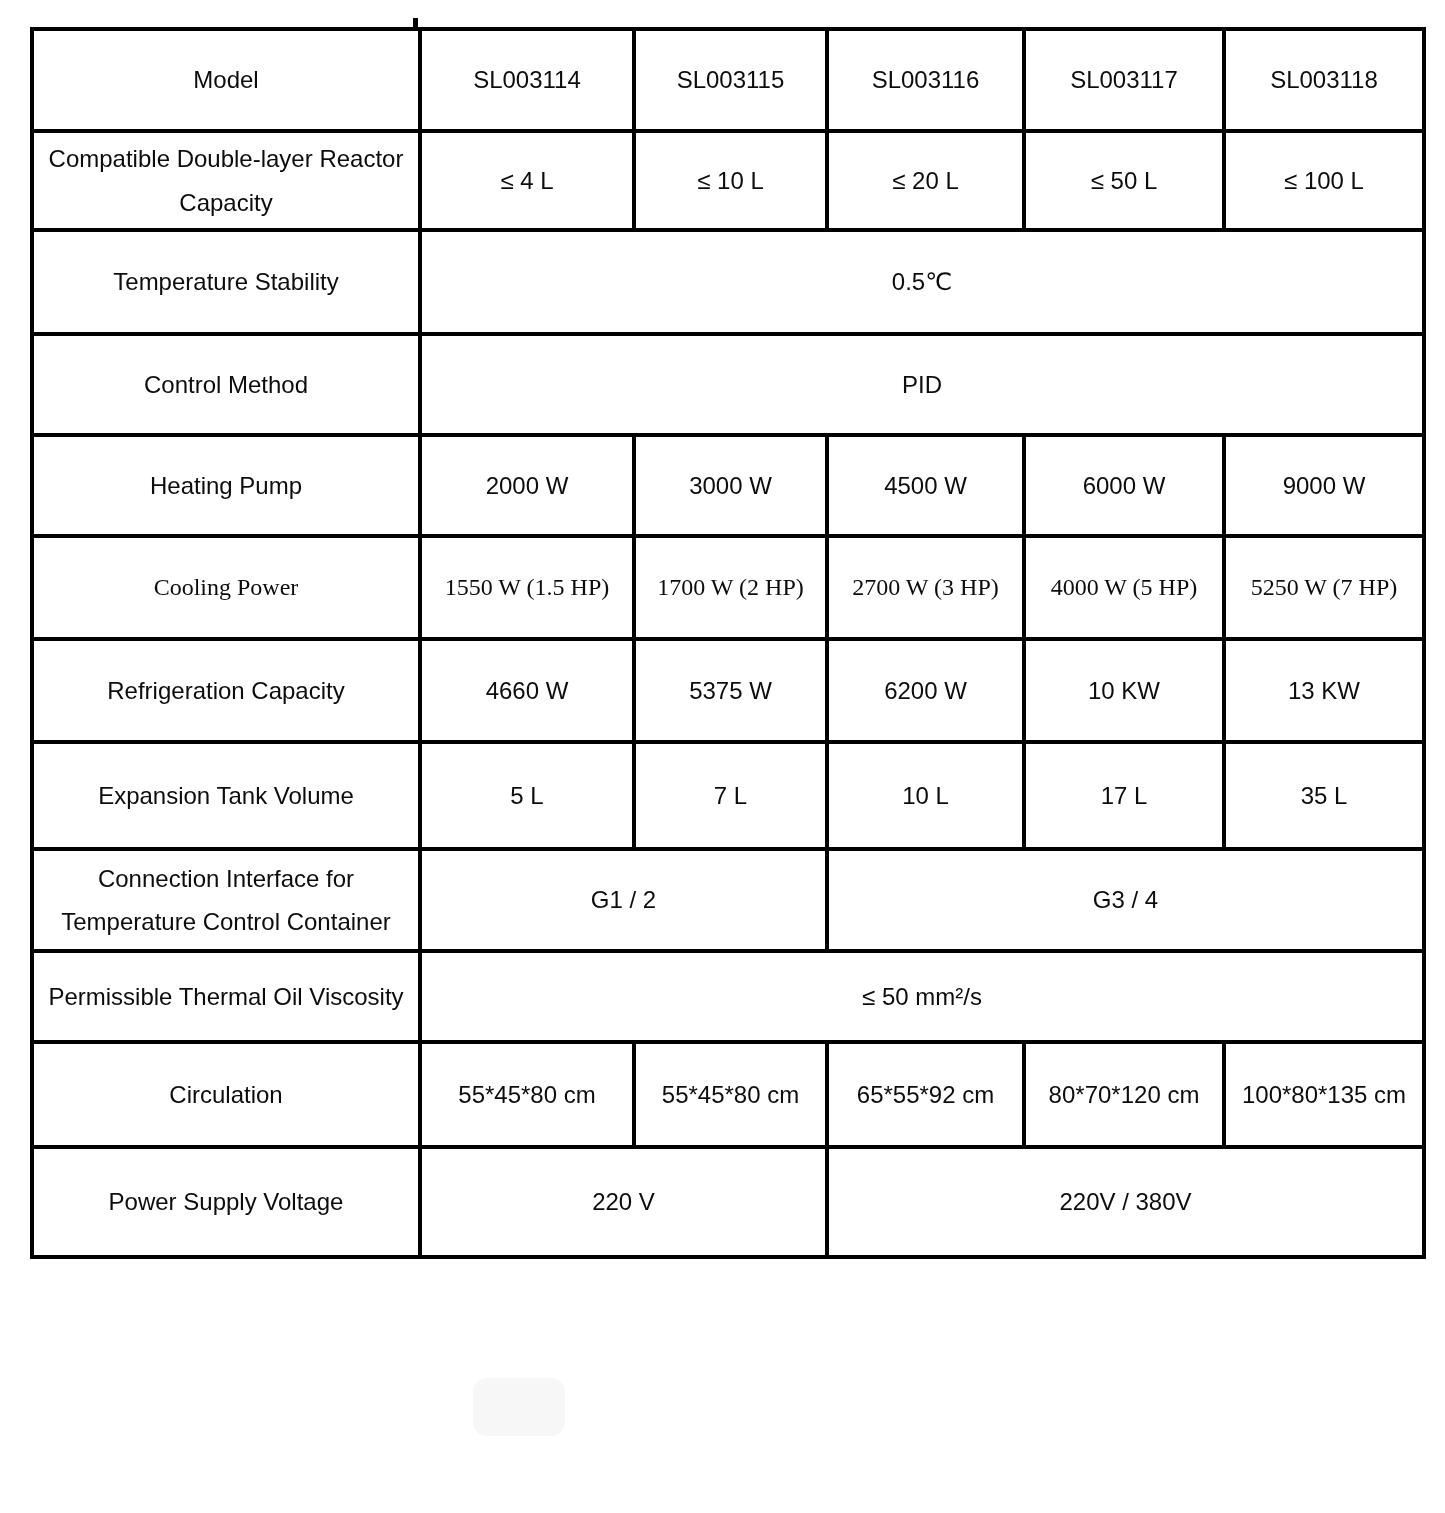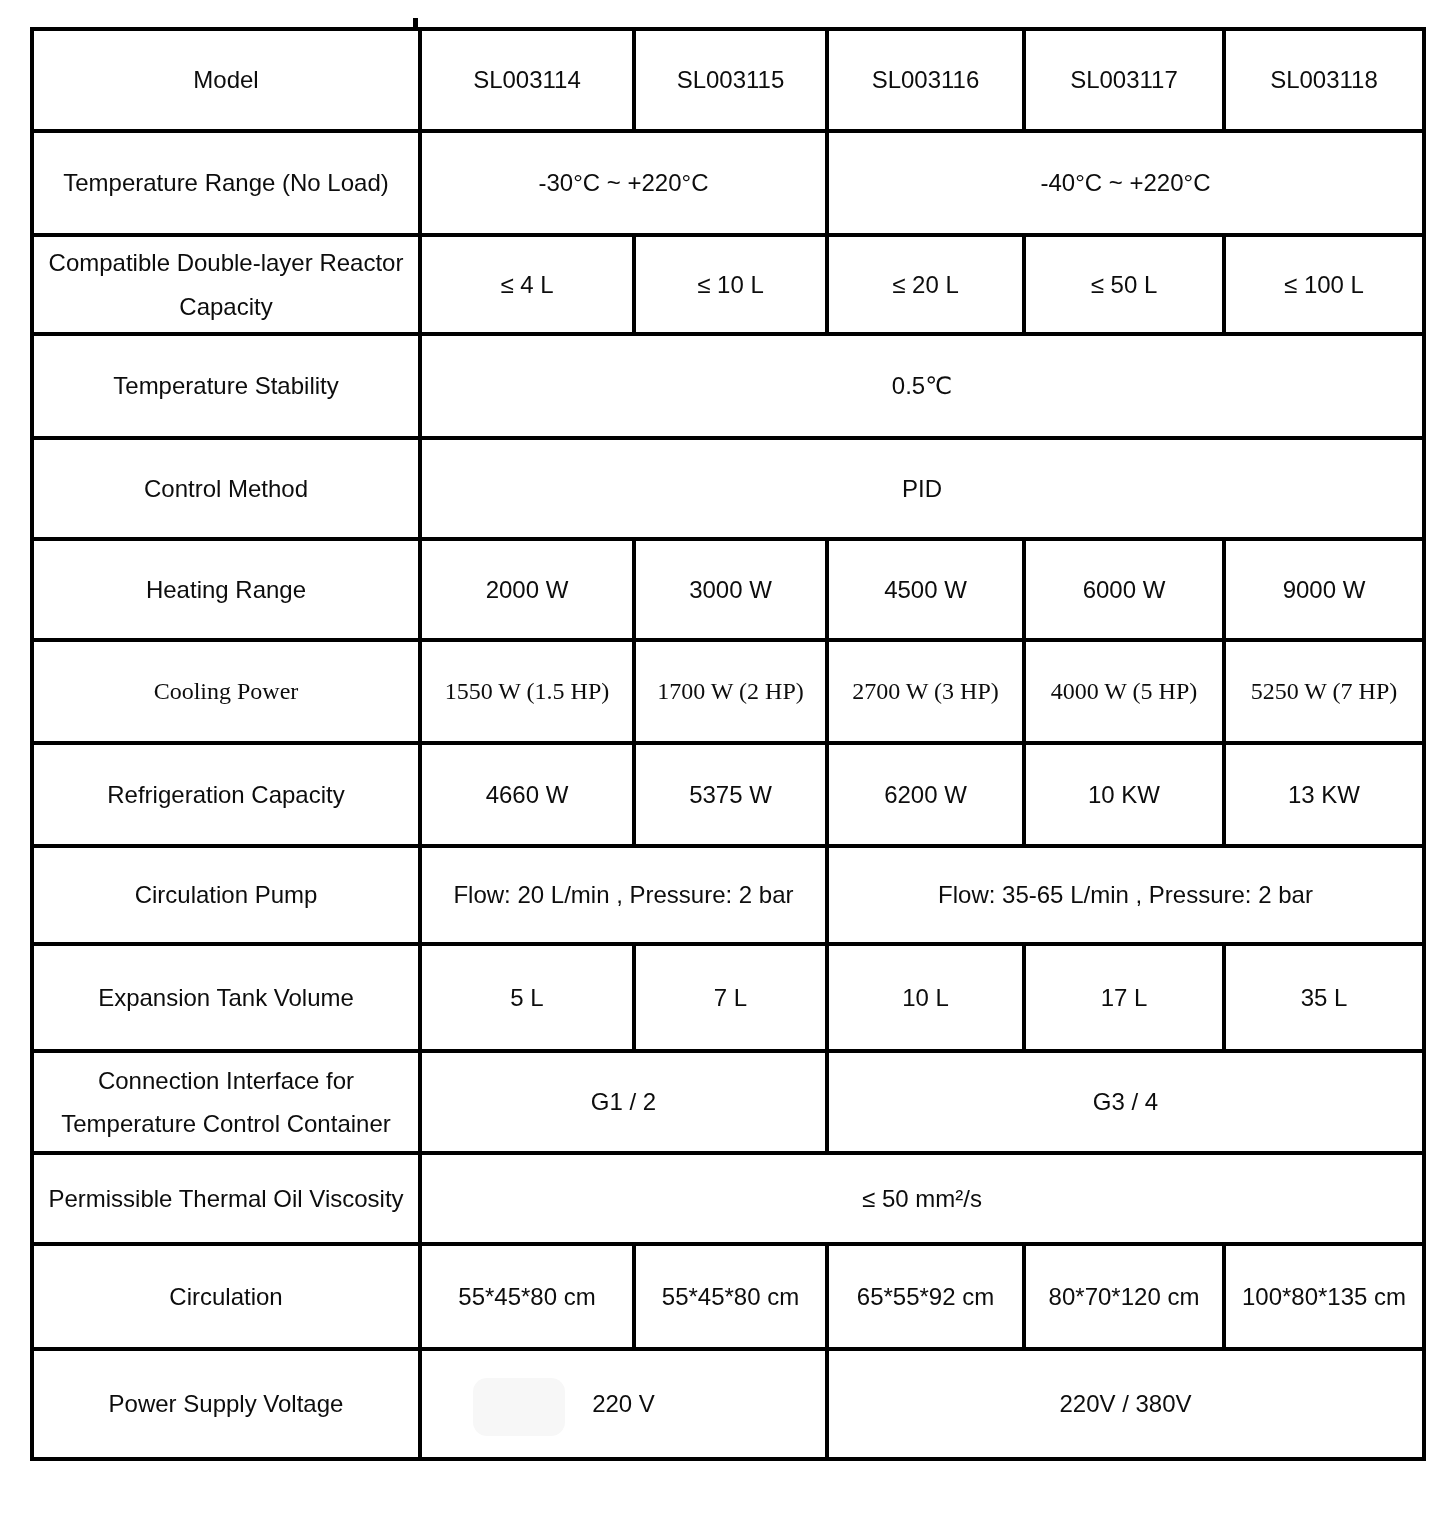--- a/index.html
+++ b/index.html
@@ -76,25 +76,20 @@
     <tbody>
         <tr style="height:102px;">
       <td class="rowlabel">Model</td>
       <td>SL003114</td>
       <td>SL003115</td>
       <td>SL003116</td>
       <td>SL003117</td>
       <td>SL003118</td>
     </tr>
 
-    <tr style="height:104px;">
-      <td class="rowlabel">Temperature Range (No Load)</td>
-      <td colspan="2">-30°C ~ +220°C</td>
-      <td colspan="3">-40°C ~ +220°C</td>
-    </tr>
 
     <tr style="height:99px;">
       <td class="rowlabel">Compatible Double-layer Reactor Capacity</td>
       <td>≤ 4 L</td>
       <td>≤ 10 L</td>
       <td>≤ 20 L</td>
       <td>≤ 50 L</td>
       <td>≤ 100 L</td>
     </tr>
 
@@ -102,21 +97,21 @@
       <td class="rowlabel">Temperature Stability</td>
       <td colspan="5">0.5℃</td>
     </tr>
 
     <tr style="height:101px;">
       <td class="rowlabel">Control Method</td>
       <td colspan="5">PID</td>
     </tr>
 
     <tr style="height:101px;">
-      <td class="rowlabel">Heating Range</td>
+      <td class="rowlabel">Heating Pump</td>
       <td>2000 W</td>
       <td>3000 W</td>
       <td>4500 W</td>
       <td>6000 W</td>
       <td>9000 W</td>
     </tr>
 
     <tr style="height:103px;font-family:Liberation Serif, serif;">
       <td class="rowlabel">Cooling Power</td>
       <td>1550 W (1.5 HP)</td>
@@ -128,25 +123,20 @@
 
     <tr style="height:103px;">
       <td class="rowlabel">Refrigeration Capacity</td>
       <td>4660 W</td>
       <td>5375 W</td>
       <td>6200 W</td>
       <td>10 KW</td>
       <td>13 KW</td>
     </tr>
 
-    <tr style="height:98px;">
-      <td class="rowlabel">Circulation Pump</td>
-      <td colspan="2">Flow: 20 L/min , Pressure: 2 bar</td>
-      <td colspan="3">Flow: 35-65 L/min , Pressure: 2 bar</td>
-    </tr>
 
     <tr style="height:107px;">
       <td class="rowlabel">Expansion Tank Volume</td>
       <td>5 L</td>
       <td>7 L</td>
       <td>10 L</td>
       <td>17 L</td>
       <td>35 L</td>
     </tr>
 

